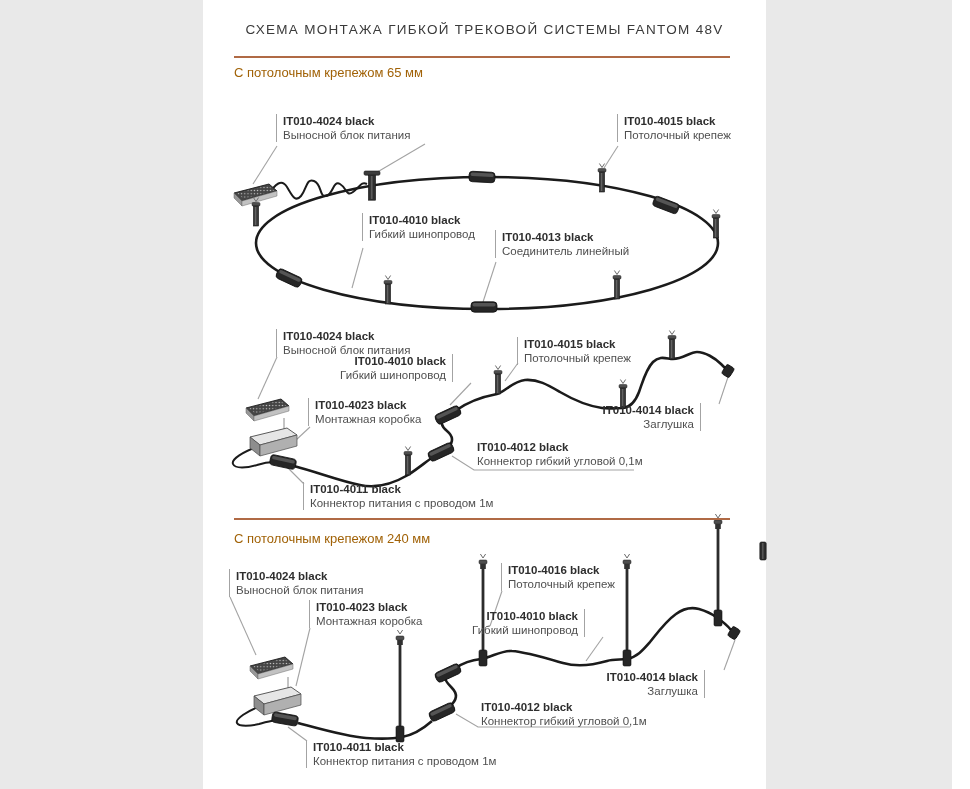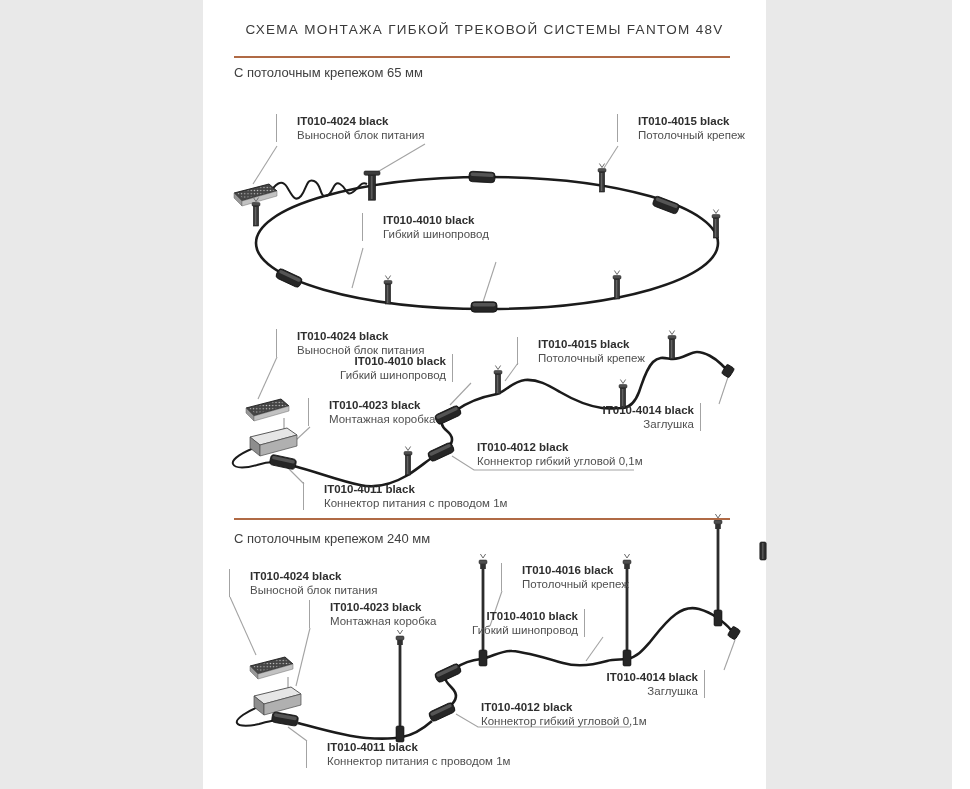--- a/index.html
+++ b/index.html
@@ -2,25 +2,25 @@
 <html><head>
 <meta charset="utf-8">
 <style>
   html,body{margin:0;padding:0;}
   .page{position:relative;width:952px;height:789px;background:#e9e9e9;overflow:hidden;
         font-family:"Liberation Sans",sans-serif;}
   .panel{position:absolute;left:203px;top:0;width:563px;height:789px;background:#ffffff;}
   .title{position:absolute;left:203px;top:22px;width:563px;text-align:center;
          font-size:13.5px;letter-spacing:1.3px;color:#3a3a3a;z-index:3;}
   .divider{position:absolute;left:234px;width:496px;height:2px;background:#b06a45;z-index:3;}
-  .heading{position:absolute;left:234px;font-size:13px;color:#404040;z-index:3;}
+  .heading{position:absolute;left:234px;font-size:13px;color:#a16207;z-index:3;}
   .lbl{position:absolute;z-index:4;font-size:11.5px;line-height:14px;white-space:nowrap;}
   .lbl .code{color:#2e2e2e;font-weight:bold;}
   .lbl .desc{color:#4f4f4f;}
-  .barL{border-left:1.5px solid #a3a3a3;padding-left:20px;}
+  .barL{border-left:1.5px solid #a3a3a3;padding-left:6px;}
   .barR{border-right:1.5px solid #a3a3a3;padding-right:6px;text-align:right;}
   svg.canvas{position:absolute;left:0;top:0;z-index:2;}
 </style>
 </head>
 <body>
 
 <div class="page">
   <div class="panel"></div>
 
   <div class="title">СХЕМА МОНТАЖА ГИБКОЙ ТРЕКОВОЙ СИСТЕМЫ FANTOM 48V</div>
@@ -163,20 +163,24 @@
     <div class="desc">Выносной блок питания</div>
   </div>
   <div class="lbl barL" style="left:617px;top:114px">
     <div class="code">IT010-4015 black</div>
     <div class="desc">Потолочный крепеж</div>
   </div>
   <div class="lbl barL" style="left:362px;top:213px">
     <div class="code">IT010-4010 black</div>
     <div class="desc">Гибкий шинопровод</div>
   </div>
+  <div class="lbl barL" style="left:495px;top:230px">
+    <div class="code">IT010-4013 black</div>
+    <div class="desc">Соединитель линейный</div>
+  </div>
 
   <div class="lbl barL" style="left:276px;top:329px">
     <div class="code">IT010-4024 black</div>
     <div class="desc">Выносной блок питания</div>
   </div>
   <div class="lbl barR" style="right:499px;top:354px">
     <div class="code">IT010-4010 black</div>
     <div class="desc">Гибкий шинопровод</div>
   </div>
   <div class="lbl barL" style="left:517px;top:337px">

